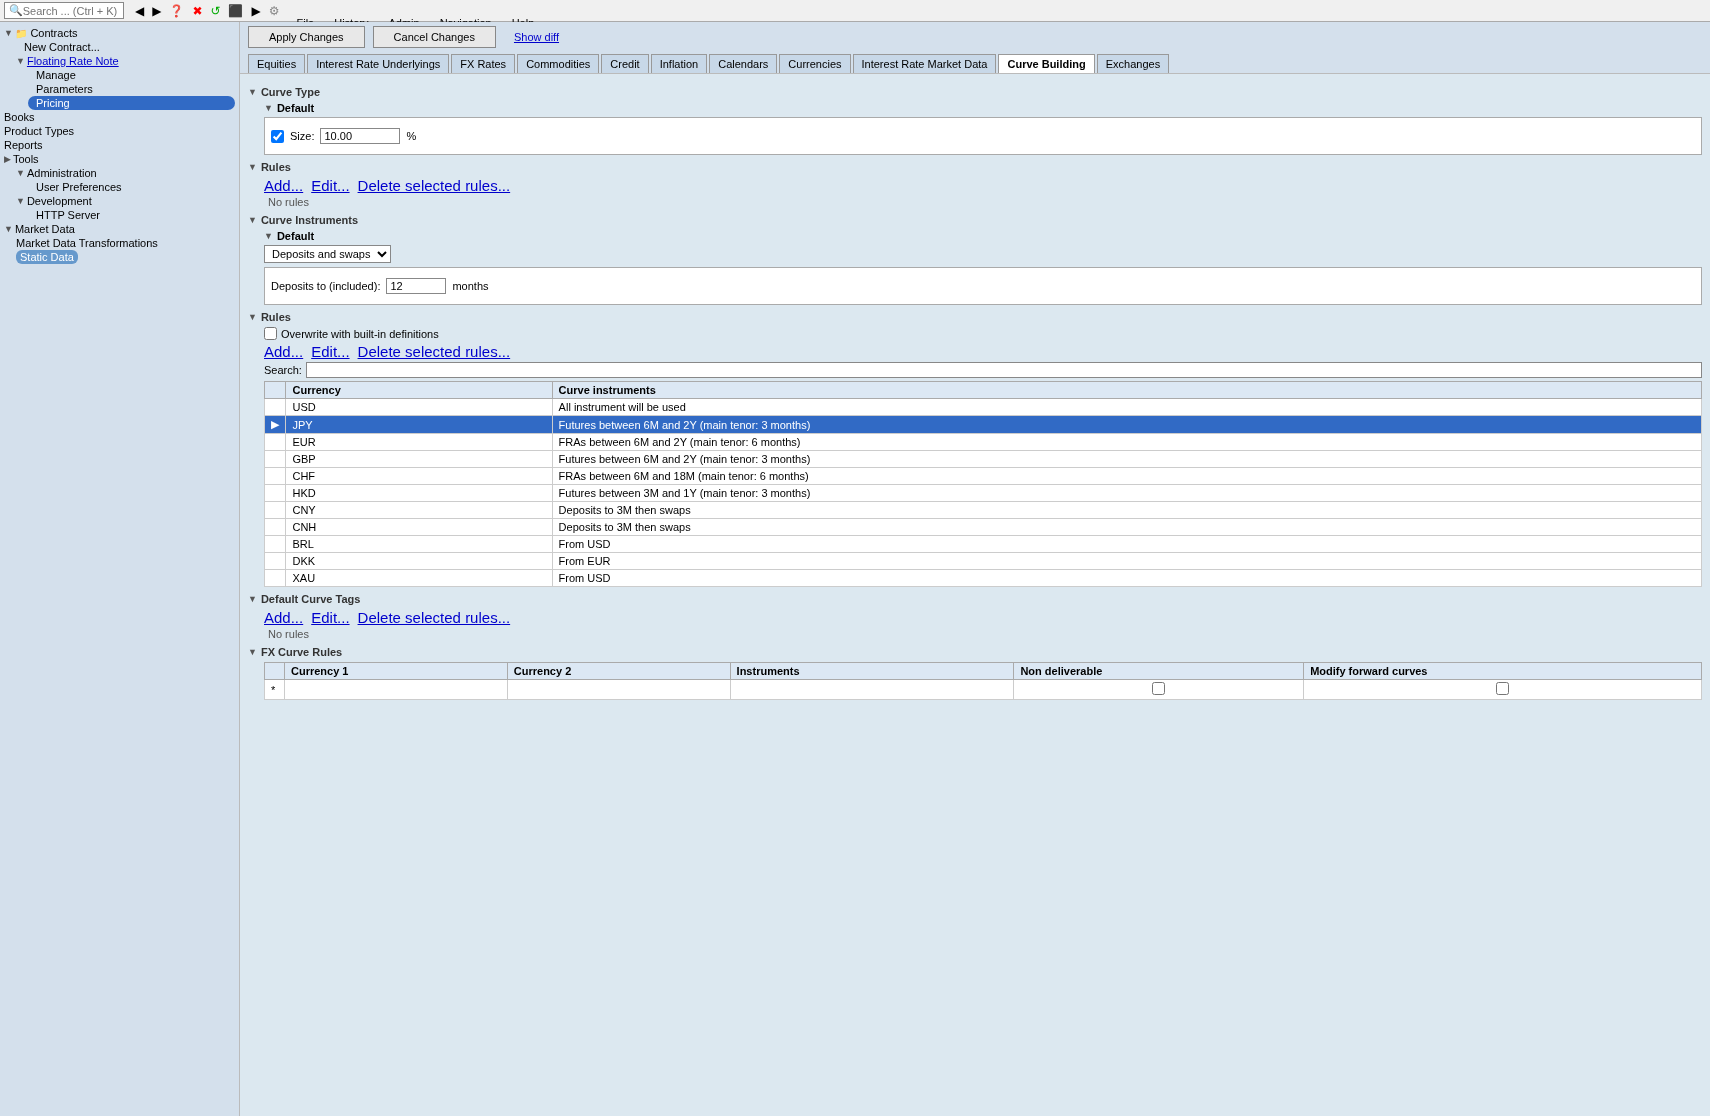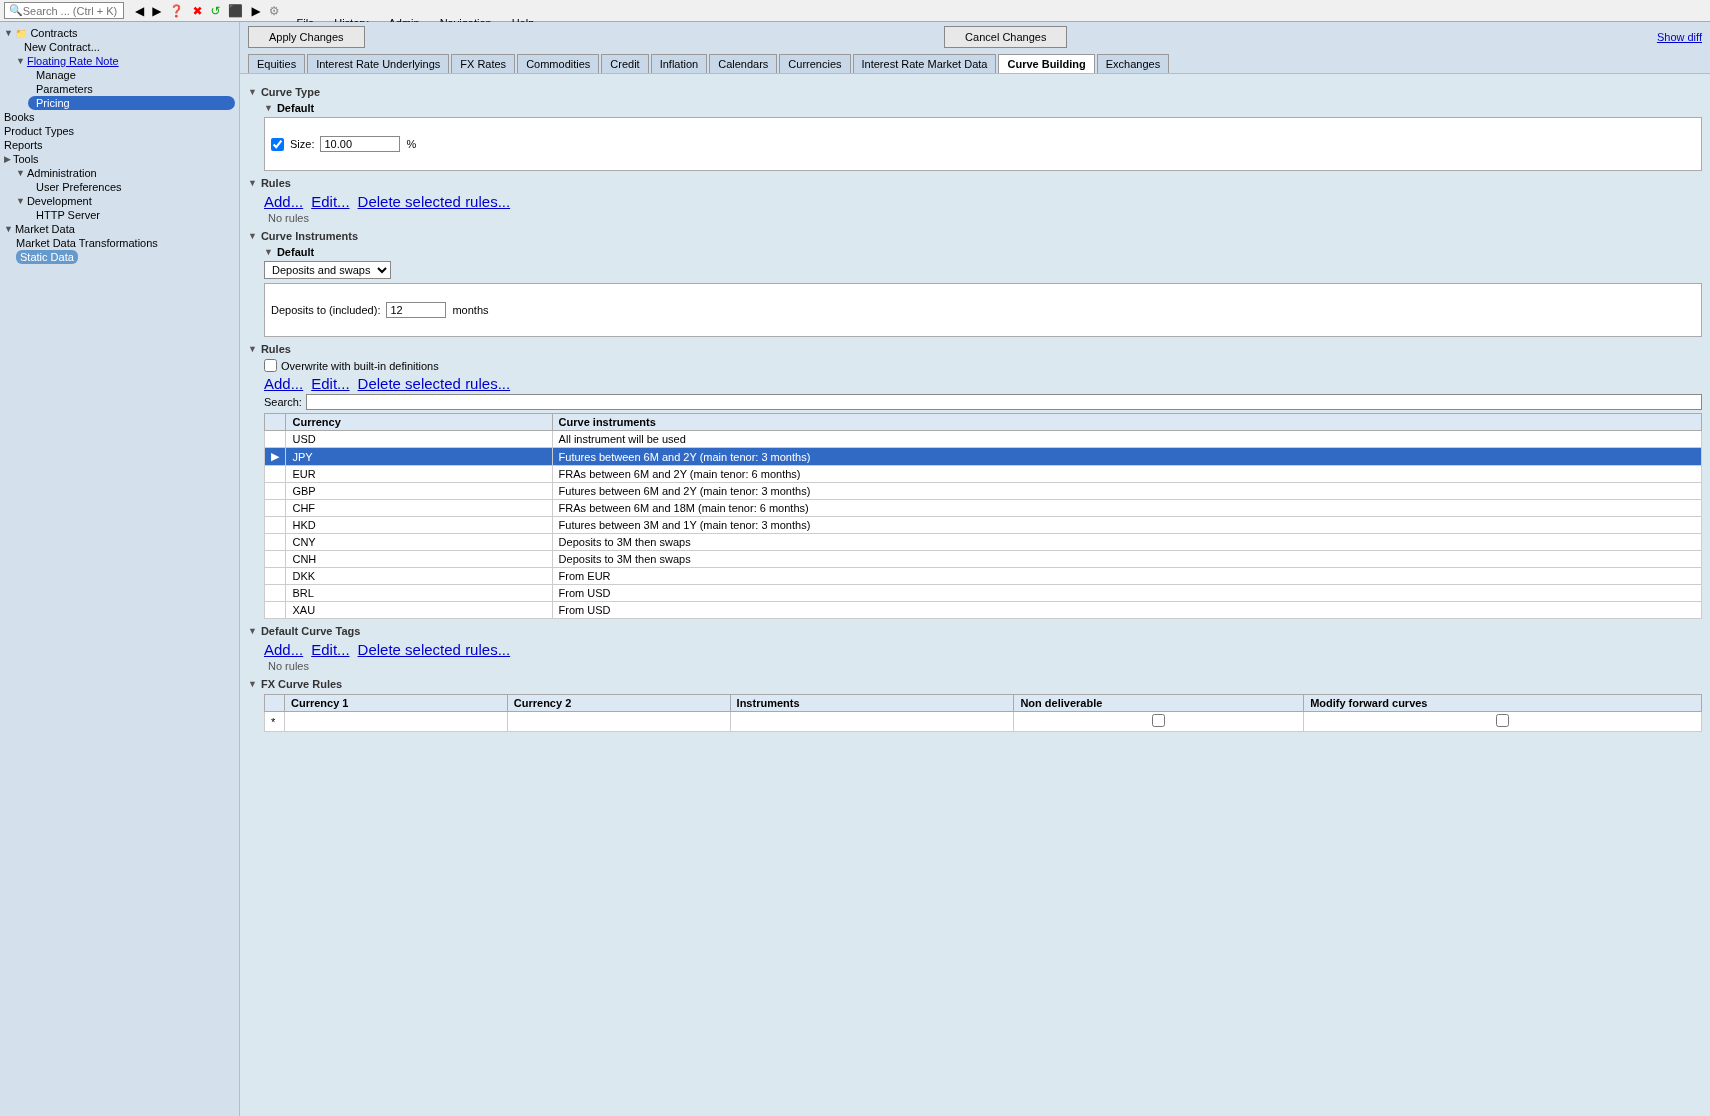--- a/index.html
+++ b/index.html
@@ -20,21 +20,21 @@
     .sidebar-item.selected { background: #316ac5; color: white; }
     .sidebar-group { margin-left: 12px; }
     .expander { font-size: 9px; color: #555; margin-right: 2px; }
     .tree-item { display: flex; align-items: center; padding: 1px 0; cursor: pointer; font-size: 11px; }
     .tree-item .icon { margin-right: 3px; font-size: 10px; }
 
     
     .content { flex: 1; display: flex; flex-direction: column; background: #d4e0ec; overflow: hidden; }
 
     
-    .toolbar { display: flex; align-items: center; padding: 4px 8px; gap: 8px; background: #d4e0ec; justify-content: space-between; }
+    .toolbar { display: flex; align-items: center; padding: 4px 8px; gap: 8px; background: #d4e0ec; }
     .toolbar-btn { background: #e8e8e8; border: 1px solid #888; padding: 4px 20px; font-size: 11px; cursor: pointer; font-weight: normal; }
     .show-diff-link { color: #0000cc; text-decoration: underline; cursor: pointer; font-size: 11px; margin-left: 10px; }
 
     
     .tab-bar { display: flex; align-items: center; background: #d4e0ec; border-bottom: 1px solid #bbb; padding: 2px 8px 0; gap: 2px; }
     .tab { padding: 3px 8px; font-size: 11px; cursor: pointer; background: #c8d8e8; border: 1px solid #999; border-bottom: none; }
     .tab.active { background: white; font-weight: bold; }
 
     
     .panel { flex: 1; background: #dce8f0; overflow-y: auto; padding: 6px 8px; }
@@ -66,21 +66,21 @@
     .search-input { border: 1px solid #888; background: white; padding: 1px 3px; font-size: 11px; flex: 1; }
 
     
     .dropdown-select { border: 1px solid #888; background: white; padding: 1px 3px; font-size: 11px; }
 
     
     .fx-table { width: 100%; border-collapse: collapse; font-size: 11px; background: white; border: 1px solid #999; }
     .fx-table th { background: #dce8f4; border: 1px solid #aaa; padding: 2px 6px; text-align: left; font-weight: bold; }
     .fx-table td { border: 1px solid #ccc; padding: 2px 6px; }
 
-    .size-row { display: flex; align-items: center; gap: 6px; background: white; border: 1px solid #aaa; padding: 18px 6px; margin-bottom: 4px; }
+    .size-row { display: flex; align-items: center; gap: 6px; background: white; border: 1px solid #aaa; padding: 10px 6px; margin-bottom: 4px; }
 
     
     .overwrite-row { display: flex; align-items: center; gap: 4px; margin-bottom: 3px; font-size: 11px; }
   </style>
 </head>
 <body>
 
 <div class="menu-bar">
   <div class="search-box">
     <span>🔍</span>
@@ -318,27 +318,27 @@
     <td>CNY</td>
     <td>Deposits to 3M then swaps</td>
   </tr>
               <tr>
     <td style="text-align:center;"></td>
     <td>CNH</td>
     <td>Deposits to 3M then swaps</td>
   </tr>
               <tr>
     <td style="text-align:center;"></td>
+    <td>BRL</td>
+    <td>From USD</td>
+  </tr>
+              <tr>
+    <td style="text-align:center;"></td>
     <td>DKK</td>
     <td>From EUR</td>
-  </tr>
-              <tr>
-    <td style="text-align:center;"></td>
-    <td>BRL</td>
-    <td>From USD</td>
   </tr>
               <tr>
     <td style="text-align:center;"></td>
     <td>XAU</td>
     <td>From USD</td>
   </tr>
             </tbody>
         </table>
       </div>
 

